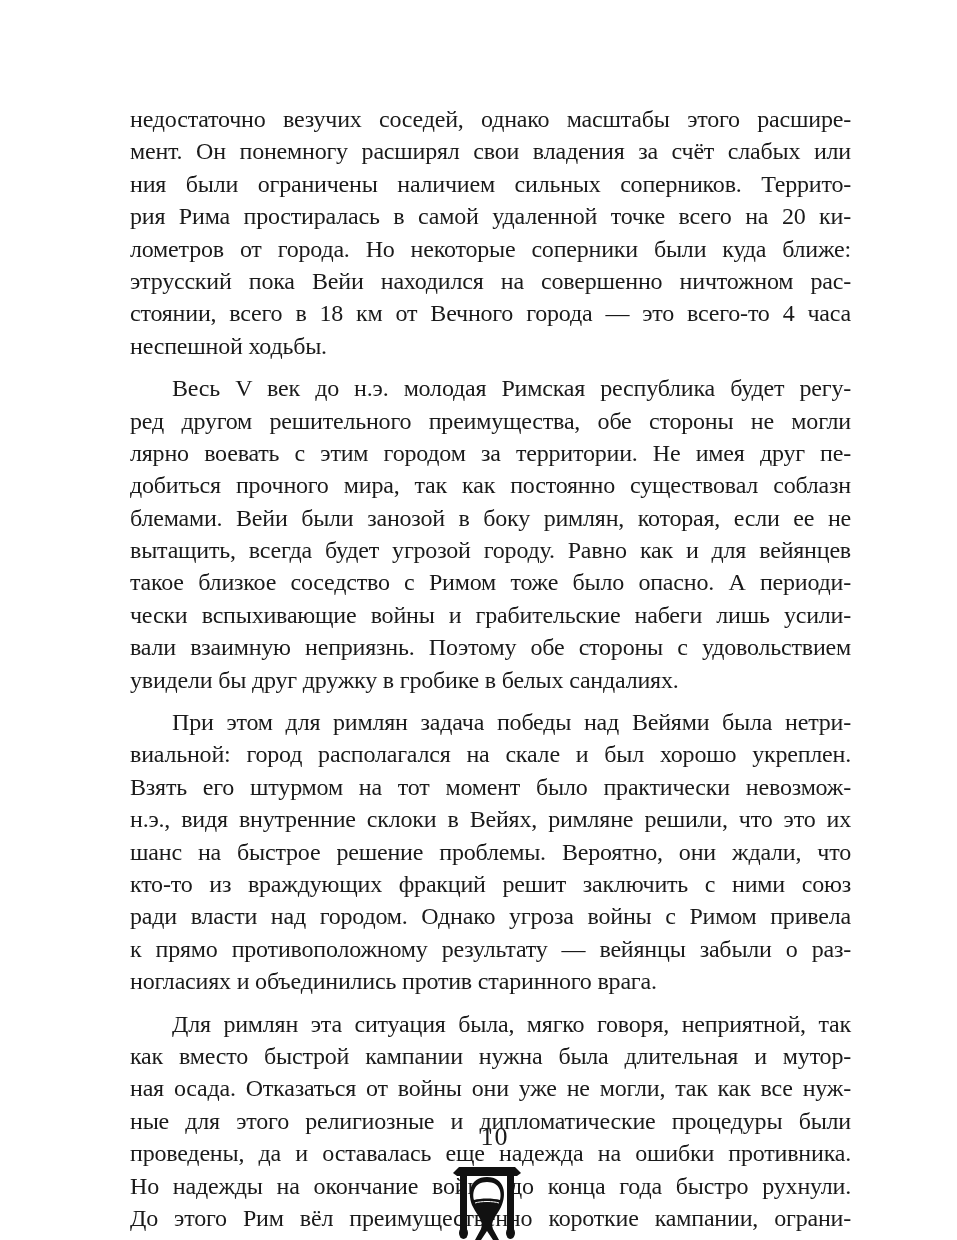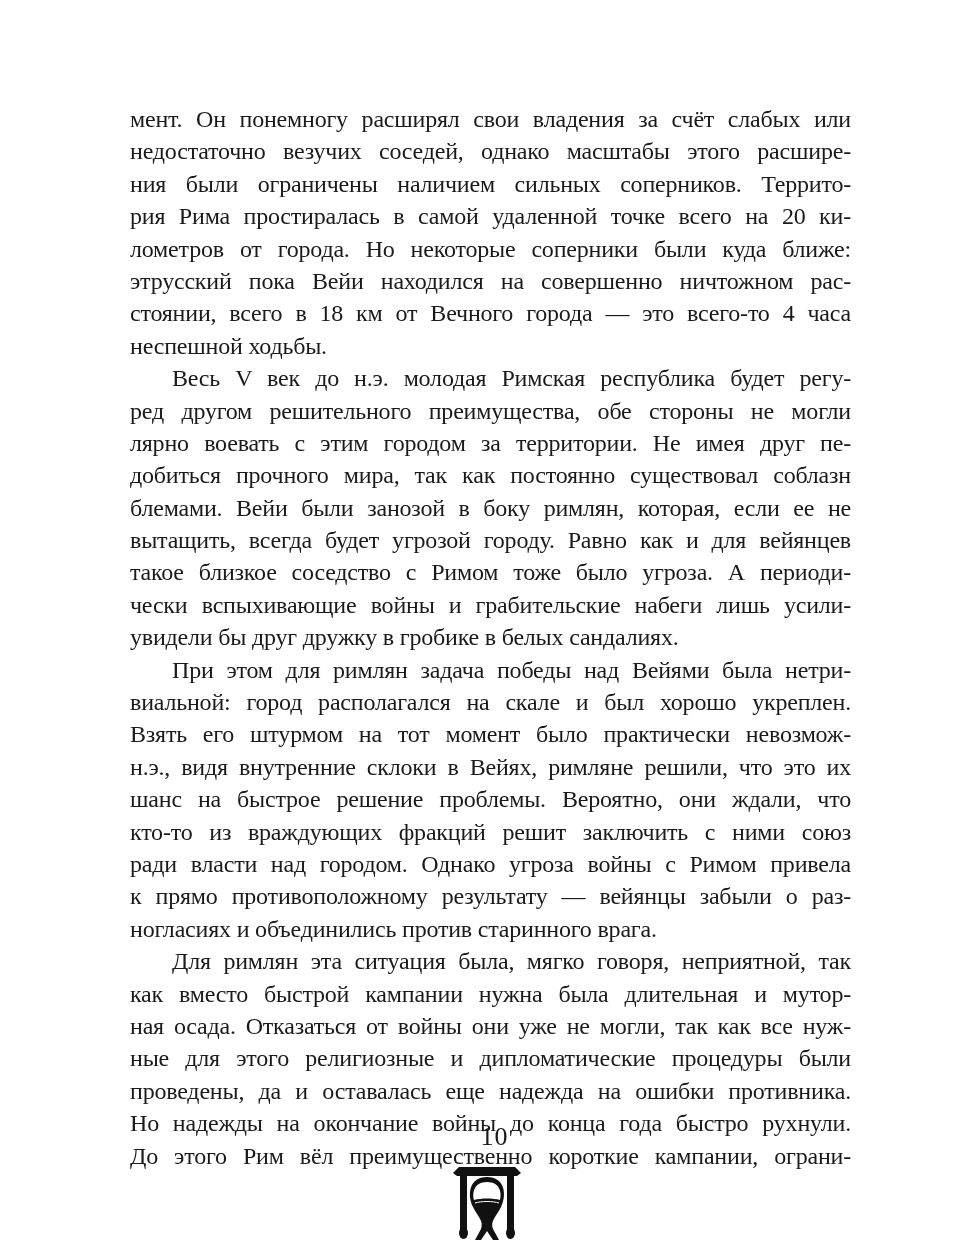--- a/index.html
+++ b/index.html
@@ -8,48 +8,49 @@
     position: absolute; left: 130px; top: 103px; width: 721px;
     font-family: "Liberation Serif", "DejaVu Serif", serif;
     font-size: 24px; line-height: 32.4px; color: #1a1a1a;
   }
   .line {
     display: block; height: 32.4px; white-space: nowrap;
     text-align: justify; text-align-last: justify;
     letter-spacing: -0.2px;
   }
   .line.last { text-align-last: left; }
-  .line.indent { padding-left: 42px; }
+  .line.indent { padding-left: 42px; margin-top: 10px; }
   .page-number {
     position: absolute; left: 16px; width: 957px; top: 1122px;
     text-align: center; font-family: "Liberation Serif", serif;
     font-size: 26px; color: #1a1a1a; letter-spacing: 1px;
   }
   .ornament { position: absolute; left: 451px; top: 1165px; width: 72px; height: 75px; }
 </style>
 </head>
 <body>
 
 <div class="page" id="page-body">
+    <span class="line">недостаточно везучих соседей, однако масштабы этого расшире-</span>
     <span class="line">мент. Он понемногу расширял свои владения за счёт слабых или</span>
-    <span class="line">недостаточно везучих соседей, однако масштабы этого расшире-</span>
     <span class="line">ния были ограничены наличием сильных соперников. Террито-</span>
     <span class="line">рия Рима простиралась в самой удаленной точке всего на 20 ки-</span>
     <span class="line">лометров от города. Но некоторые соперники были куда ближе:</span>
     <span class="line">этрусский пока Вейи находился на совершенно ничтожном рас-</span>
     <span class="line">стоянии, всего в 18 км от Вечного города — это всего-то 4 часа</span>
     <span class="line last">неспешной ходьбы.</span>
     <span class="line indent">Весь V век до н.э. молодая Римская республика будет регу-</span>
     <span class="line">ред другом решительного преимущества, обе стороны не могли</span>
     <span class="line">лярно воевать с этим городом за территории. Не имея друг пе-</span>
     <span class="line">добиться прочного мира, так как постоянно существовал соблазн</span>
     <span class="line">блемами. Вейи были занозой в боку римлян, которая, если ее не</span>
     <span class="line">вытащить, всегда будет угрозой городу. Равно как и для вейянцев</span>
-    <span class="line">такое близкое соседство с Римом тоже было угроза. А периоди-</span>
+    <span class="line">такое близкое соседство с Римом тоже было опасно. А периоди-</span>
     <span class="line">чески вспыхивающие войны и грабительские набеги лишь усили-</span>
+    <span class="line">вали взаимную неприязнь. Поэтому обе стороны с удовольствием</span>
     <span class="line last">увидели бы друг дружку в гробике в белых сандалиях.</span>
     <span class="line indent">При этом для римлян задача победы над Вейями была нетри-</span>
     <span class="line">виальной: город располагался на скале и был хорошо укреплен.</span>
     <span class="line">Взять его штурмом на тот момент было практически невозмож-</span>
     <span class="line">н.э., видя внутренние склоки в Вейях, римляне решили, что это их</span>
     <span class="line">шанс на быстрое решение проблемы. Вероятно, они ждали, что</span>
     <span class="line">кто-то из враждующих фракций решит заключить с ними союз</span>
     <span class="line">ради власти над городом. Однако угроза войны с Римом привела</span>
     <span class="line">к прямо противоположному результату — вейянцы забыли о раз-</span>
     <span class="line last">ногласиях и объединились против старинного врага.</span>

